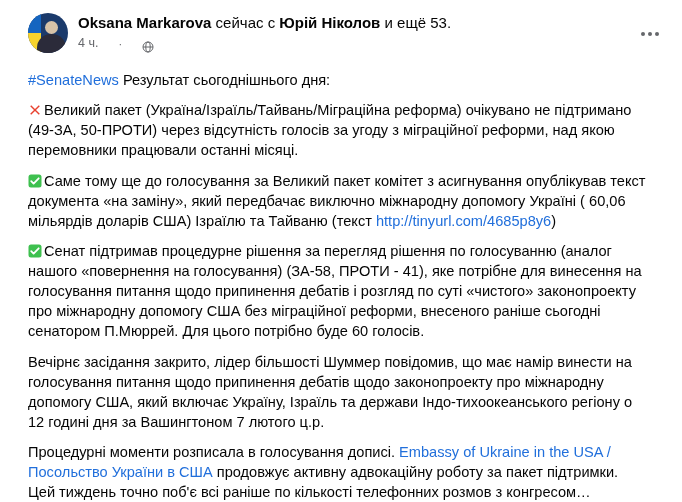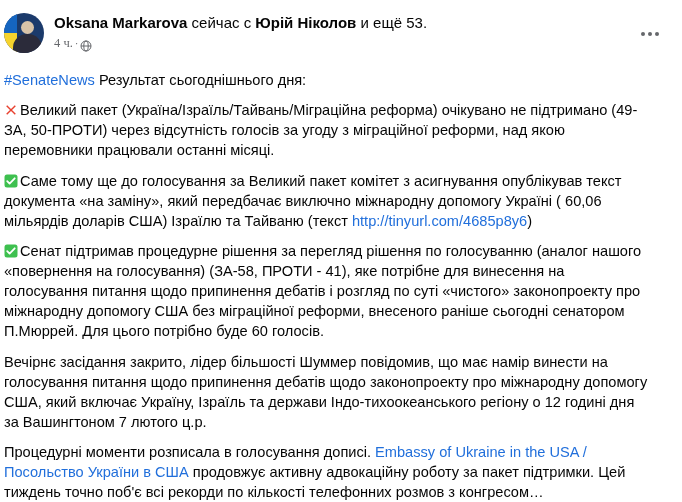--- a/index.html
+++ b/index.html
@@ -10,21 +10,21 @@
   }
   body {
     width: 682px;
     height: 502px;
     font-family: "Liberation Sans", sans-serif;
     color: #050505;
     overflow: hidden;
   }
   .post {
     width: 682px;
-    padding: 12px 16px 0 4px;
+    padding: 12px 16px 0 28px;
   }
   .post-header {
     display: flex;
     align-items: flex-start;
     position: relative;
     height: 48px;
   }
   .avatar {
     width: 40px;
     height: 40px;
@@ -79,23 +79,22 @@
     font-weight: normal;
   }
   .title-line .name2 {
     font-weight: bold;
   }
   .meta-line {
     margin-top: 3px;
     font-size: 12.5px;
     color: #65676b;
     display: flex;
-    align-items: center;
-    gap: 2px;
-    font-family: Liberation Serif, serif;
+    align-items: flex-end;
+    gap: 20px;
   }
   .meta-dot {
     font-size: 11px;
     color: #65676b;
   }
   .globe-icon {
     display: inline-block;
     width: 12px;
     height: 12px;
     position: relative;
@@ -217,17 +216,17 @@
           <path d="M3.2 7.2 L5.6 9.6 L10.7 4.3" fill="none" stroke="#ffffff" stroke-width="1.8" stroke-linecap="round" stroke-linejoin="round"></path>
         </svg>
       </span><span>Сенат підтримав процедурне рішення за  перегляд рішення по голосуванню (аналог нашого «повернення на голосування) (ЗА-58, ПРОТИ - 41), яке потрібне для винесення на голосування питання щодо припинення дебатів і розгляд по суті «чистого» законопроекту про міжнародну допомогу США без міграційної реформи, внесеного раніше сьогодні сенатором П.Мюррей. Для цього потрібно буде 60 голосів.</span>
     </p>
 
     <p class="para">
       <span>Вечірнє засідання закрито, лідер більшості Шуммер повідомив, що має намір  винести на голосування питання щодо припинення дебатів щодо законопроекту про міжнародну допомогу США, який включає Україну, Ізраїль та держави Індо-тихоокеанського регіону о 12 годині дня за Вашингтоном 7 лютого ц.р.</span>
     </p>
 
     <p class="para">
-      <span>Процедурні моменти розписала в голосування дописі. </span><span class="link">Embassy of Ukraine in the USA / Посольство України в США</span><span> продовжує активну адвокаційну роботу за пакет підтримки. Цей тиждень точно поб'є всі рекорди по кількості телефонних розмов з конгресом…</span>
+      <span>Процедурні моменти розписала в голосування дописі. </span><span class="link">Embassy of Ukraine in the USA / Посольство України в США</span><span> продовжує активну адвокаційну роботу за пакет підтримки. Цей тиждень точно поб'є всі раніше по кількості телефонних розмов з конгресом…</span>
     </p>
 
   </div>
 </div>
 
 </body></html>

